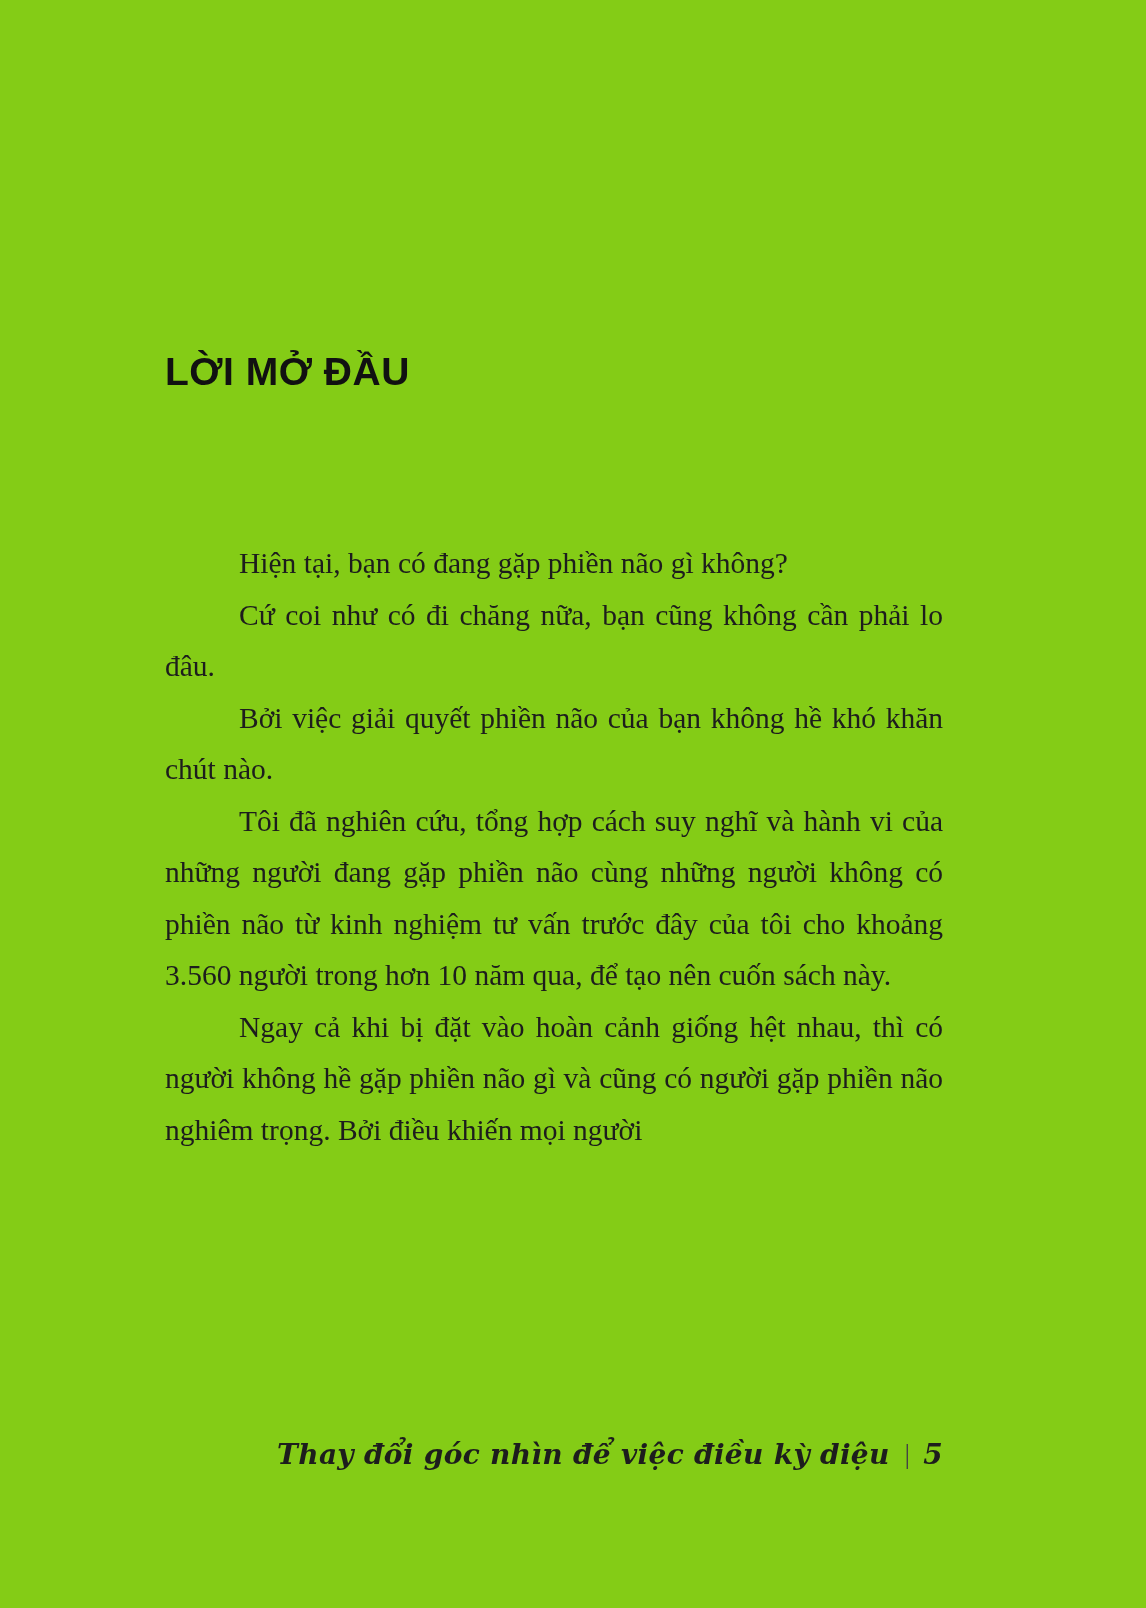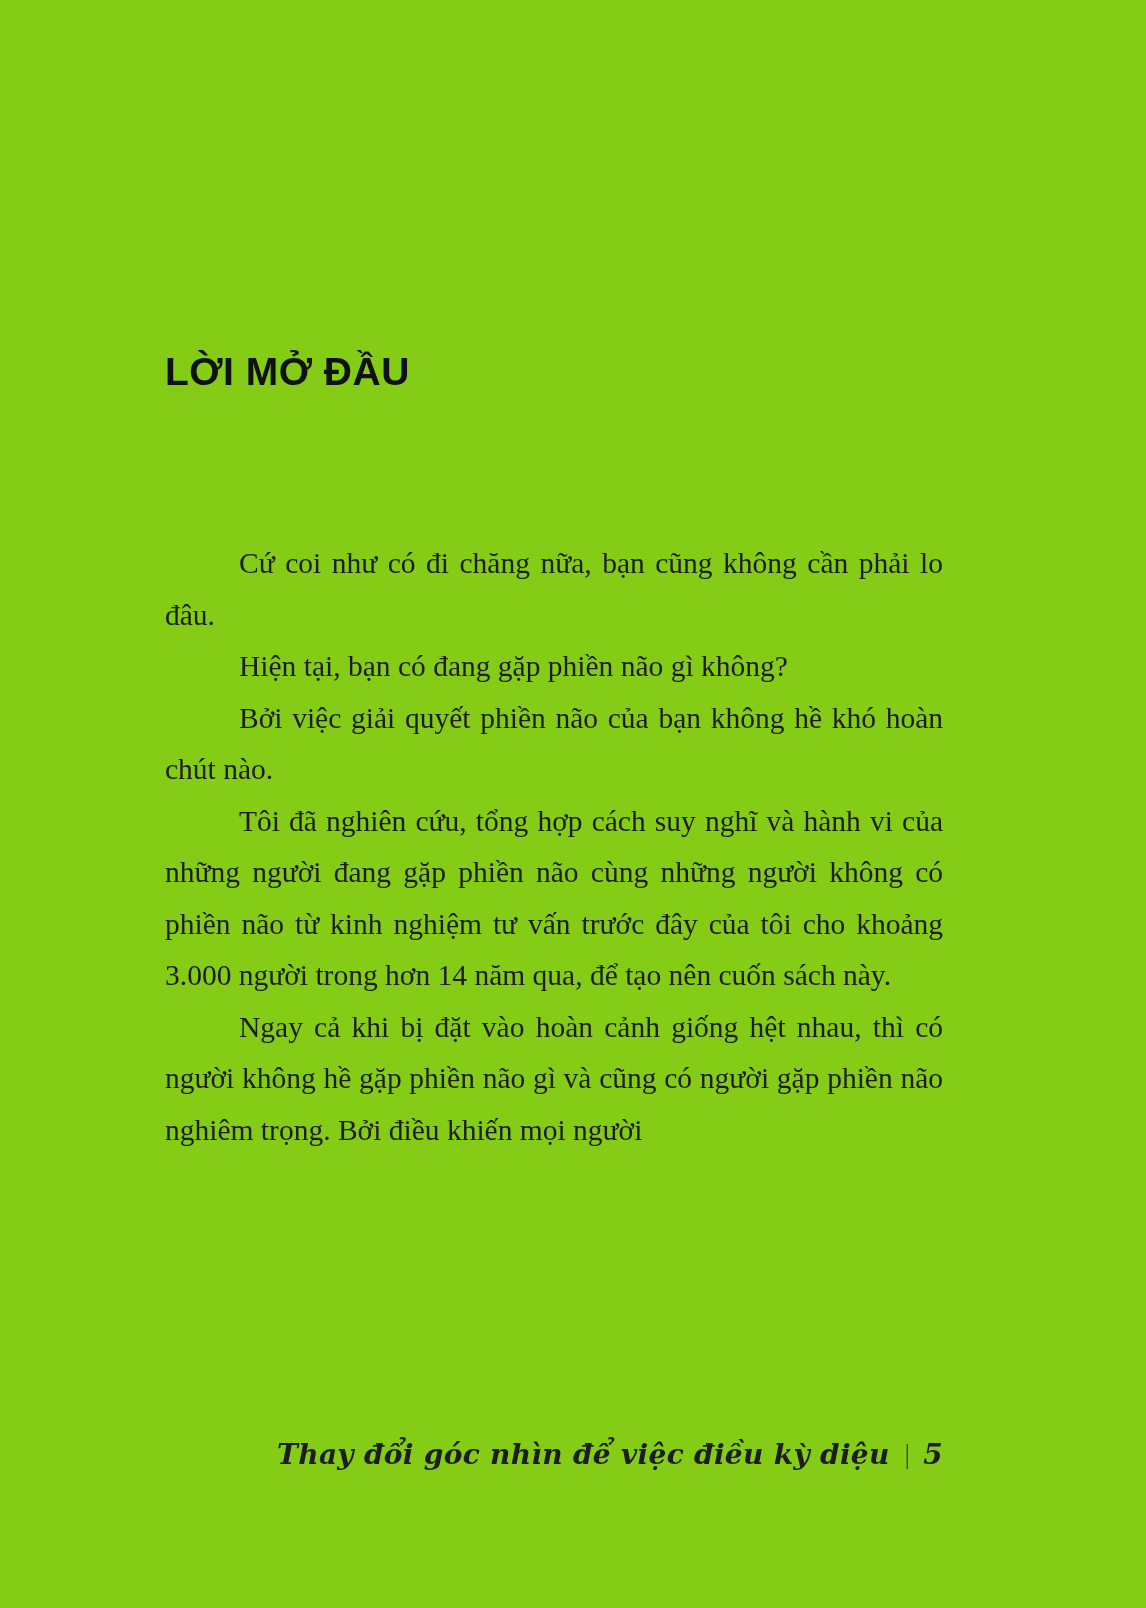--- a/index.html
+++ b/index.html
@@ -70,24 +70,24 @@
   }
 </style>
 </head>
 <body>
 
 <div class="page">
 
   <h1 class="chapter-heading">LỜI MỞ ĐẦU</h1>
 
   <div class="body-text">
+    <p>Hiện tại, bạn có đang gặp phiền não gì không?</p>
     <p>Cứ coi như có đi chăng nữa, bạn cũng không cần phải lo đâu.</p>
-    <p>Hiện tại, bạn có đang gặp phiền não gì không?</p>
-    <p>Bởi việc giải quyết phiền não của bạn không hề khó hoàn chút nào.</p>
-    <p>Tôi đã nghiên cứu, tổng hợp cách suy nghĩ và hành vi của những người đang gặp phiền não cùng những người không có phiền não từ kinh nghiệm tư vấn trước đây của tôi cho khoảng 3.000 người trong hơn 14 năm qua, để tạo nên cuốn sách này.</p>
+    <p>Bởi việc giải quyết phiền não của bạn không hề khó khăn chút nào.</p>
+    <p>Tôi đã nghiên cứu, tổng hợp cách suy nghĩ và hành vi của những người đang gặp phiền não cùng những người không có phiền não từ kinh nghiệm tư vấn trước đây của tôi cho khoảng 3.560 người trong hơn 10 năm qua, để tạo nên cuốn sách này.</p>
     <p>Ngay cả khi bị đặt vào hoàn cảnh giống hệt nhau, thì có người không hề gặp phiền não gì và cũng có người gặp phiền não nghiêm trọng. Bởi điều khiến mọi người</p>
   </div>
 
   <div class="page-footer">
     <span class="footer-title">Thay đổi góc nhìn để việc điều kỳ diệu</span><span class="footer-separator">|</span><span class="footer-page-number">5</span>
   </div>
 
 </div>
 
 </body></html>

